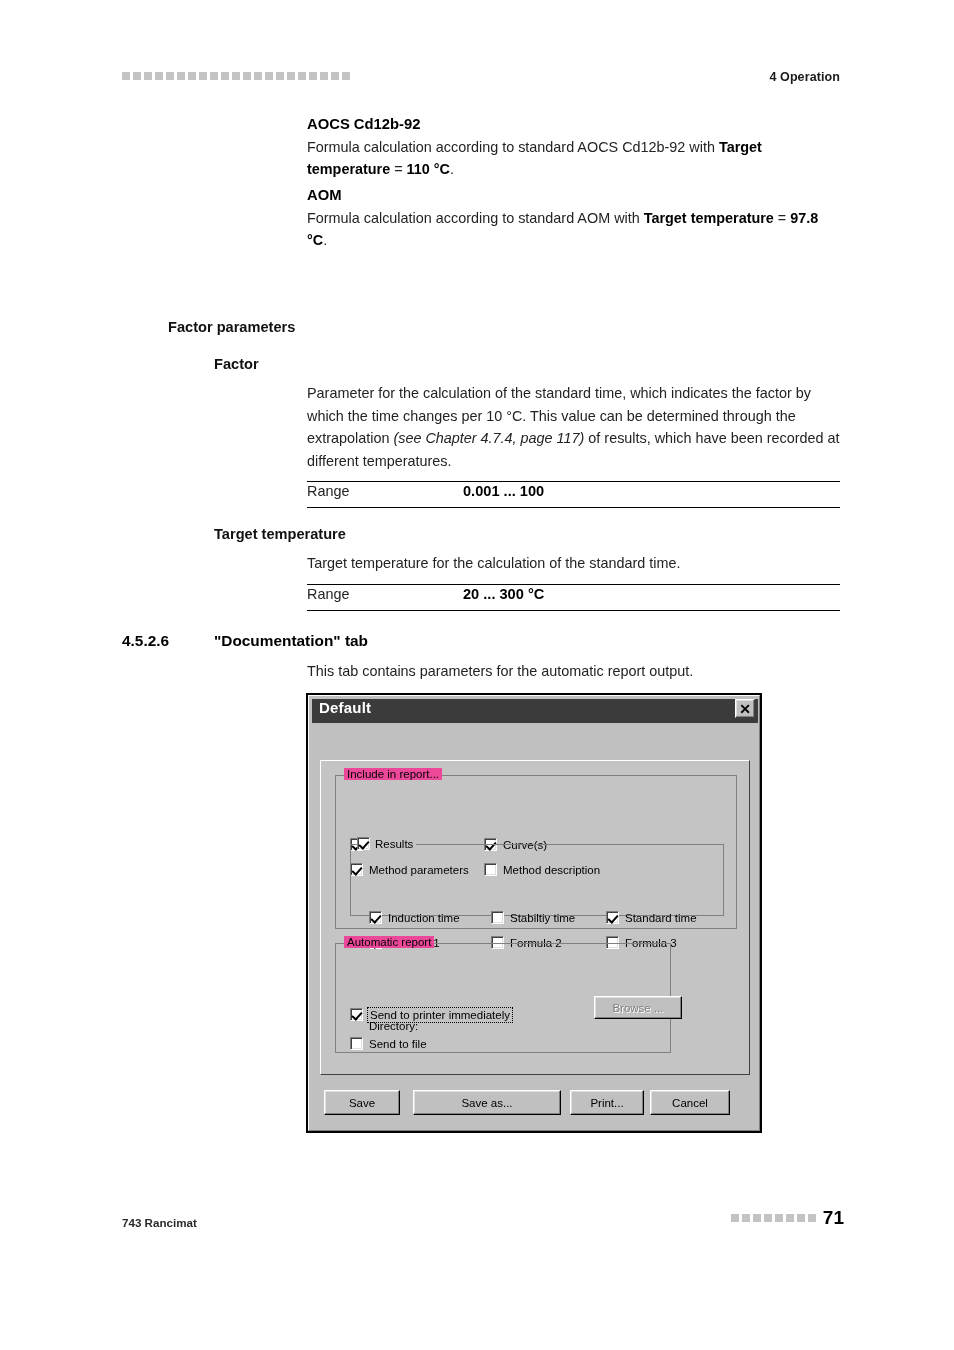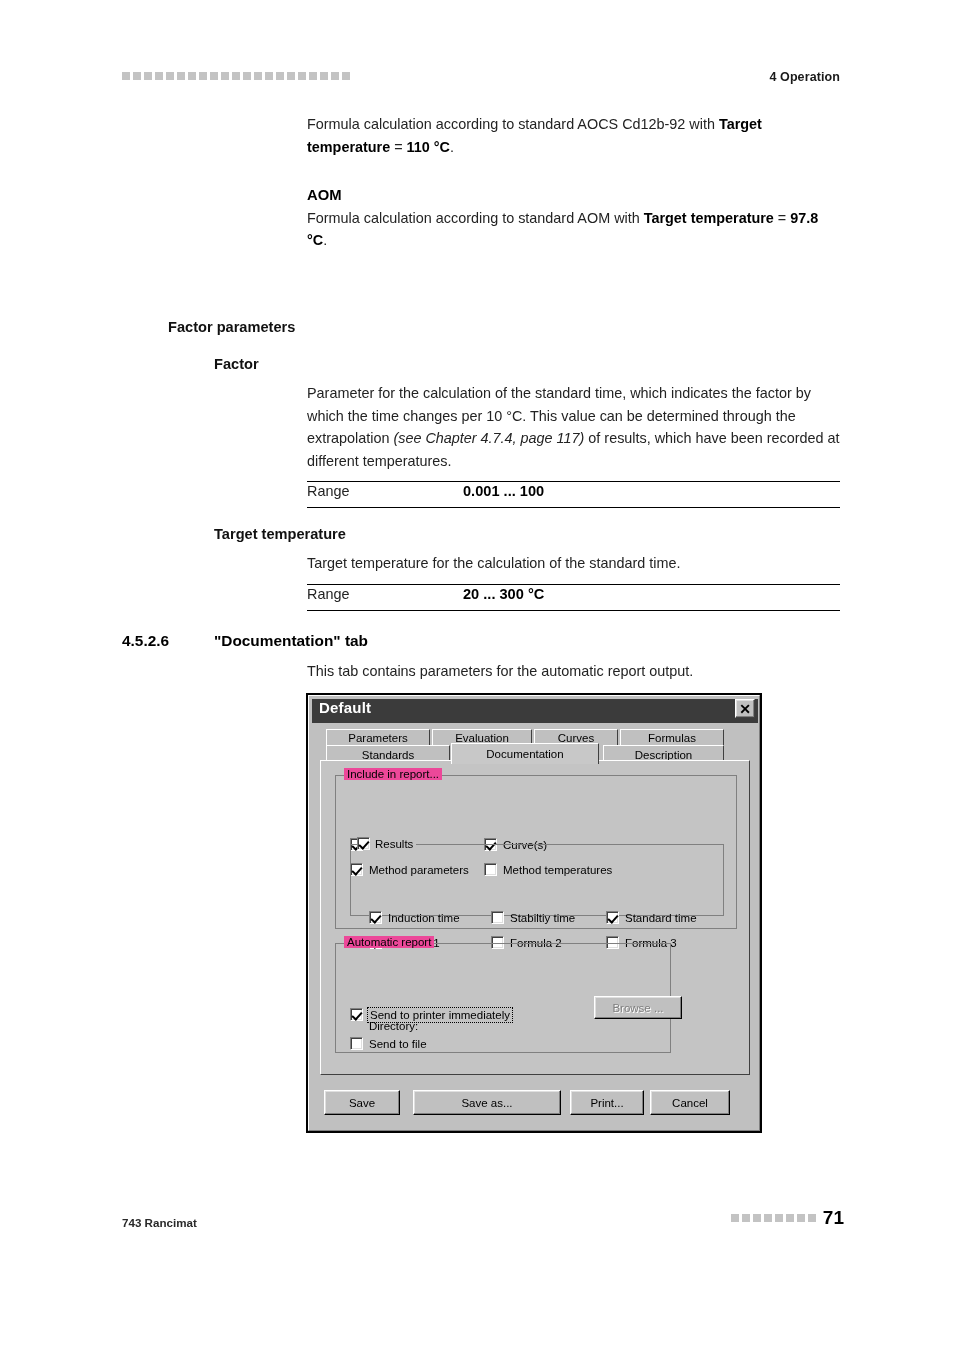--- a/index.html
+++ b/index.html
@@ -376,20 +376,21 @@
       <i></i>
       <i></i>
       <i></i>
       <i></i>
       <i></i>
     </div>
   <div class="header-chapter">4 Operation</div>
 </div>
 
 <div class="col-d" style="top:113px;">
+  <div class="lead-bold">AOCS Cd12b-92</div>
   <div><span>Formula calculation according to standard AOCS Cd12b-92 with </span><b>Target temperature</b><span> = </span><b>110 °C</b><span>.</span></div>
 </div>
 
 <div class="col-d" style="top:184px;">
   <div class="lead-bold">AOM</div>
   <div><span>Formula calculation according to standard AOM with </span><b>Target temperature</b><span> = </span><b>97.8 °C</b><span>.</span></div>
 </div>
 
 <div class="col-d" style="top:258px;">
 </div>
@@ -422,51 +423,41 @@
 <div class="col-d" style="top:660px;">This tab contains parameters for the automatic report output.</div>
 
 <div class="dlg">
   <div class="dlg-inner"></div>
 
   <div class="titlebar">
     <span class="title-text">Default</span>
     <span class="title-close">✕</span>
   </div>
 
-  <div class="tabstrip">
-    <div class="tab row1" style="left:6px;  width:104px;">Parameters</div>
-    <div class="tab row1" style="left:112px;width:100px;">Evaluation</div>
-    <div class="tab row1" style="left:214px;width:84px;">Curves</div>
-    <div class="tab row1" style="left:300px;width:104px;">Formulas</div>
-
-    <div class="tab row2" style="left:6px;  width:124px;">Standards</div>
-    <div class="tab row2 active" style="left:131px;width:148px;">Documentation</div>
-    <div class="tab row2" style="left:283px;width:121px;">Description</div>
-  </div>
 
   <div class="tabpage">
 
     <div class="group" style="left:14px; top:14px; width:402px; height:154px;">
       <span class="group-title">Include in report...</span>
 
       <div class="cb-row" style="left:14px; top:14px;">
         <span class="cbox checked"></span>
         <span>Header</span>
       </div>
       <div class="cb-row" style="left:148px; top:14px;">
         <span class="cbox checked"></span>
         <span>Curve(s)</span>
       </div>
       <div class="cb-row" style="left:14px; top:39px;">
         <span class="cbox checked"></span>
         <span>Method parameters</span>
       </div>
       <div class="cb-row" style="left:148px; top:39px;">
         <span class="cbox"></span>
-        <span>Method temperatures</span>
+        <span>Method description</span>
       </div>
 
       <div class="group" style="left:14px; top:68px; width:374px; height:72px;">
         <span class="group-title-cb">
           <span class="cbox checked"></span>
           <span>Results</span>
         </span>
 
         <div class="cb-row" style="left:18px; top:18px;">
           <span class="cbox checked"></span>

